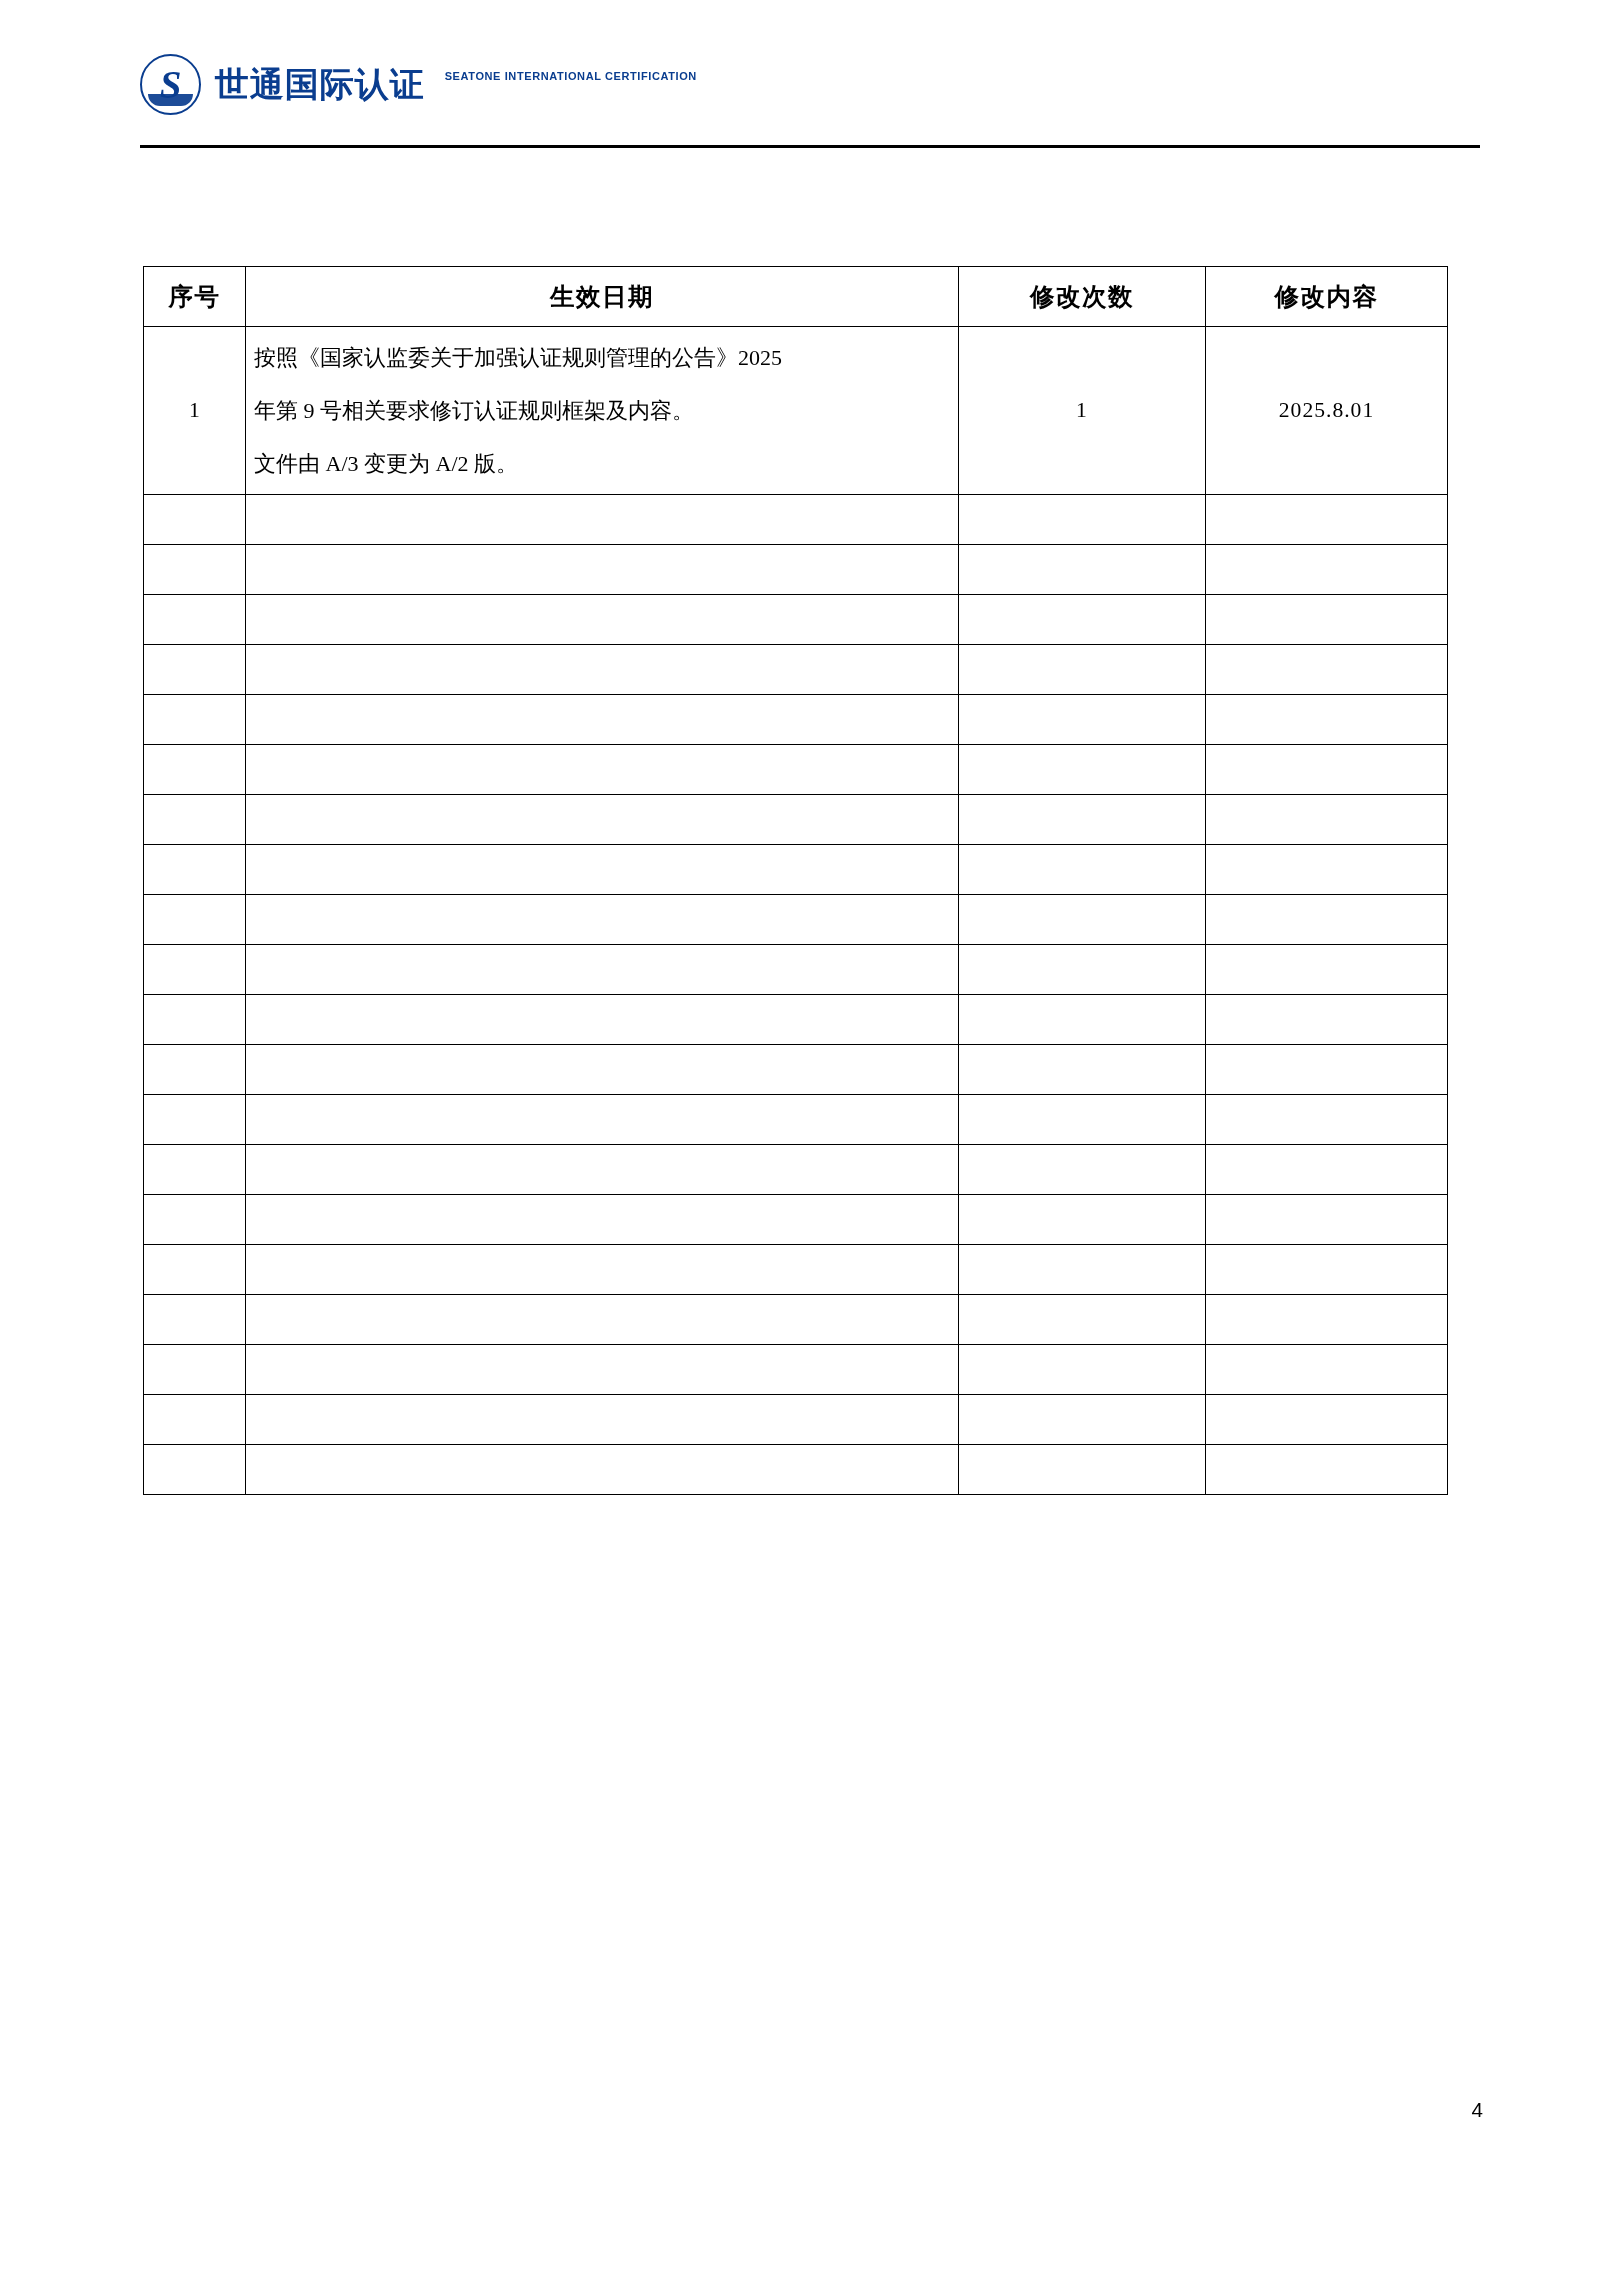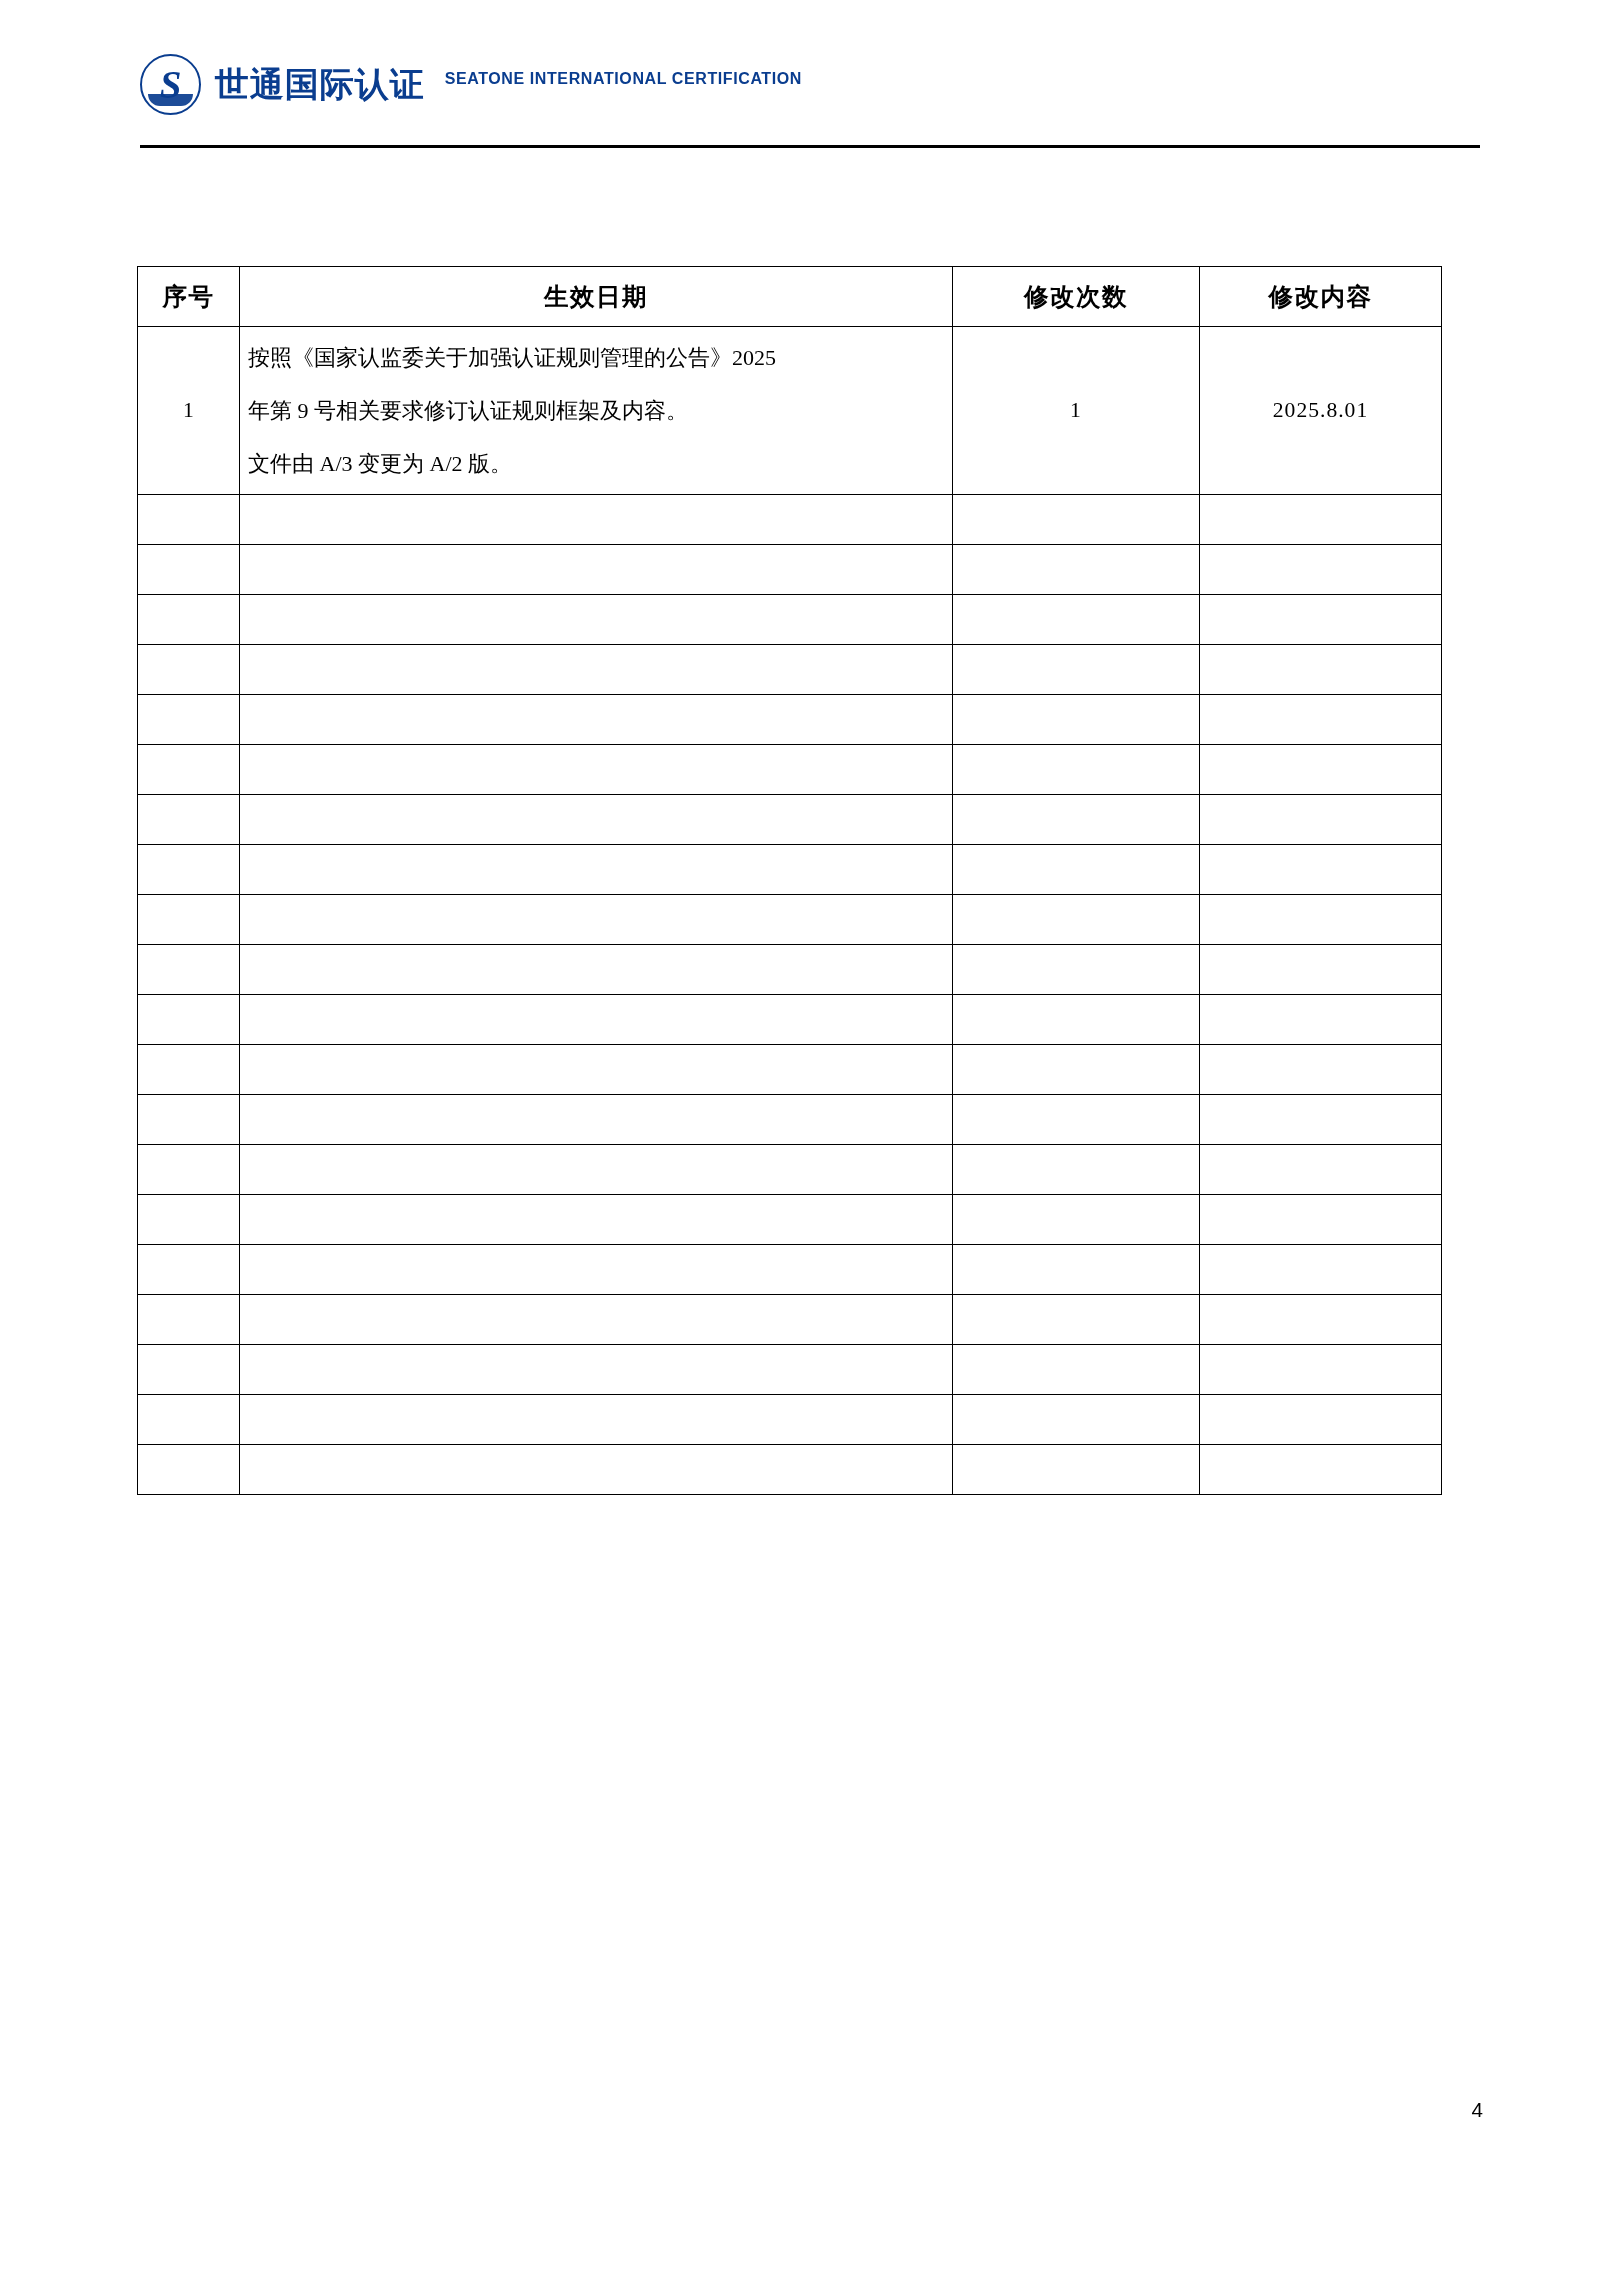--- a/index.html
+++ b/index.html
@@ -82,21 +82,21 @@
   }
   .logo-cn {
     font-family: "Liberation Sans", sans-serif;
     font-size: 34px;
     font-weight: 700;
     color: #0a3d8f;
     letter-spacing: 1px;
   }
   .logo-en {
     font-family: "Liberation Sans", sans-serif;
-    font-size: 16px;
+    font-size: 11px;
     font-weight: 700;
     color: #0a3d8f;
     letter-spacing: 0.6px;
     margin-top: 3.9px;
     padding-left: 20px;
   }
   .header-rule {
     position: absolute;
     left: 140px;
     top: 145px;
@@ -115,21 +115,21 @@
     font-family: "Liberation Sans", sans-serif;
     font-size: 40px;
     font-weight: 700;
     letter-spacing: 2px;
     color: #000000;
   }
 
   
   .rev-table {
     position: absolute;
-    left: 137px;
+    left: 143px;
     top: 266px;
     width: 1304px;
     border-collapse: collapse;
     table-layout: fixed;
   }
   .rev-table td, .rev-table th {
     border: 1.6px solid #000000;
     padding: 0;
     vertical-align: middle;
   }

